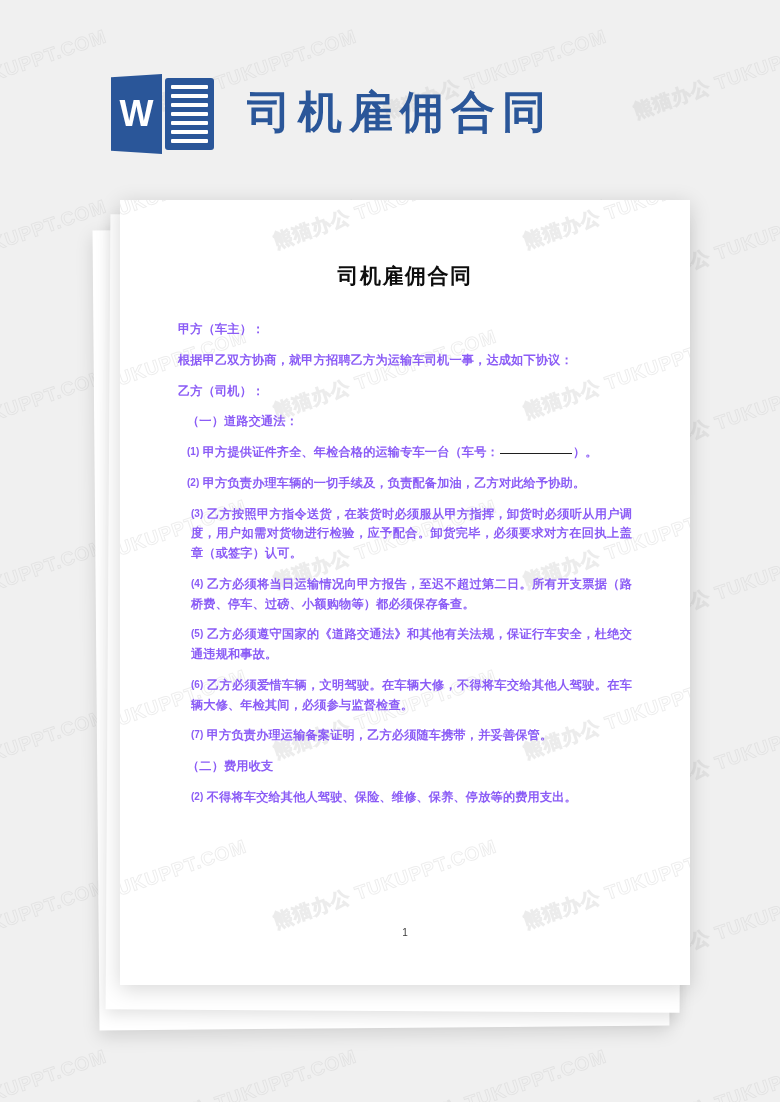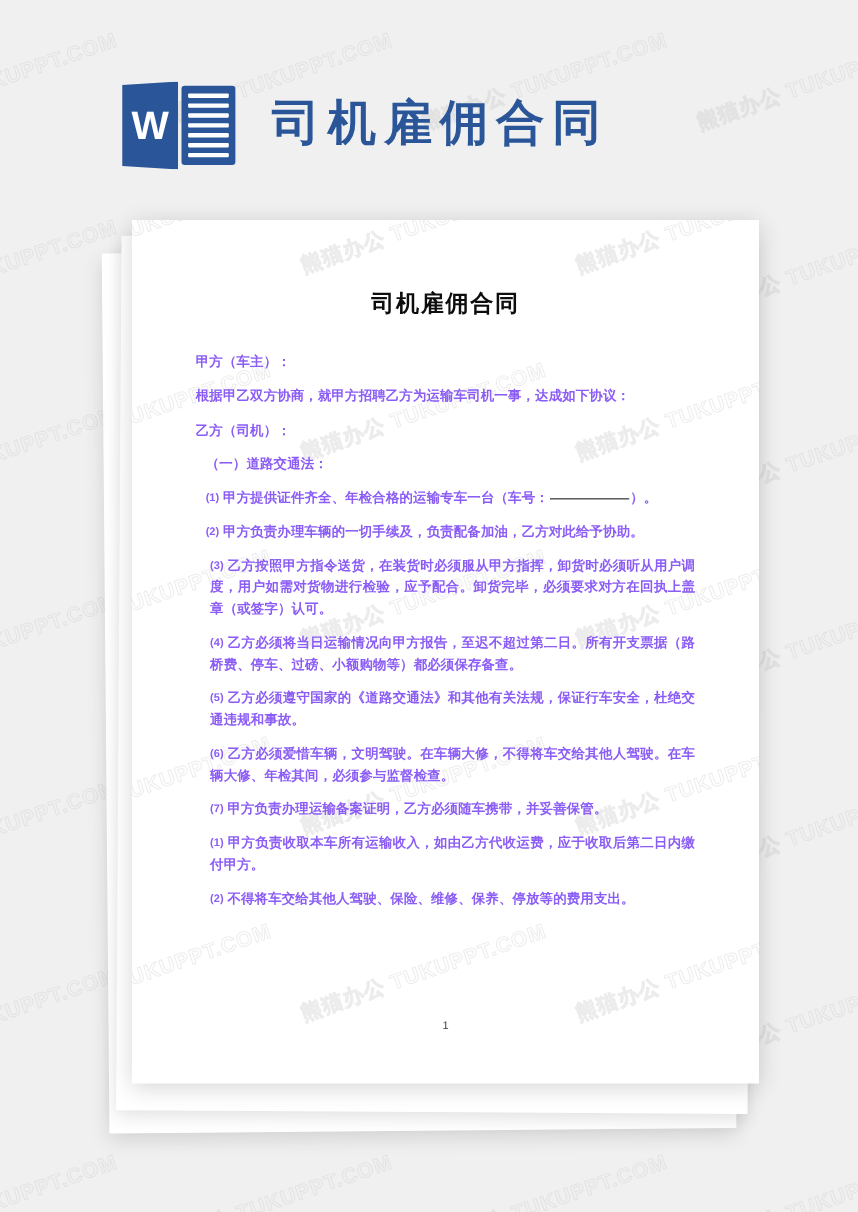--- a/index.html
+++ b/index.html
@@ -274,21 +274,21 @@
           <div class="para indent-1"><span>根据甲乙双方协商，就甲方招聘乙方为运输车司机一事，达成如下协议：</span></div>
           <div class="para indent-1"><span>乙方（司机）：</span></div>
           <div class="para indent-3"><span>（一）道路交通法：</span></div>
           <div class="para indent-3"><span class="num">(1)</span> <span>甲方提供证件齐全、年检合格的运输专车一台（车号：</span><span class="blank-line"></span><span>）。</span></div>
           <div class="para indent-3"><span class="num">(2)</span> <span>甲方负责办理车辆的一切手续及，负责配备加油，乙方对此给予协助。</span></div>
           <div class="para indent-2"><span class="num">(3)</span> <span>乙方按照甲方指令送货，在装货时必须服从甲方指挥，卸货时必须听从用户调度，用户如需对货物进行检验，应予配合。卸货完毕，必须要求对方在回执上盖章（或签字）认可。</span></div>
           <div class="para indent-2"><span class="num">(4)</span> <span>乙方必须将当日运输情况向甲方报告，至迟不超过第二日。所有开支票据（路桥费、停车、过磅、小额购物等）都必须保存备查。</span></div>
           <div class="para indent-2"><span class="num">(5)</span> <span>乙方必须遵守国家的《道路交通法》和其他有关法规，保证行车安全，杜绝交通违规和事故。</span></div>
           <div class="para indent-2"><span class="num">(6)</span> <span>乙方必须爱惜车辆，文明驾驶。在车辆大修，不得将车交给其他人驾驶。在车辆大修、年检其间，必须参与监督检查。</span></div>
           <div class="para indent-2"><span class="num">(7)</span> <span>甲方负责办理运输备案证明，乙方必须随车携带，并妥善保管。</span></div>
-          <div class="para indent-2"><span class="num">(1)</span> <span>甲方负责收取本车所有运输收入，如由乙方代收运费，应于收取后第二日内缴付甲方。</span></div>
+          <div class="para indent-3"><span>（二）费用收支</span></div>
           <div class="para indent-2"><span class="num">(2)</span> <span>不得将车交给其他人驾驶、保险、维修、保养、停放等的费用支出。</span></div>
         </div>
     </div>
     <div id="page-number">1</div>
   </div>
 </div>
 
 <div id="header">
   <div id="word-logo">
     <div class="fold"></div>

